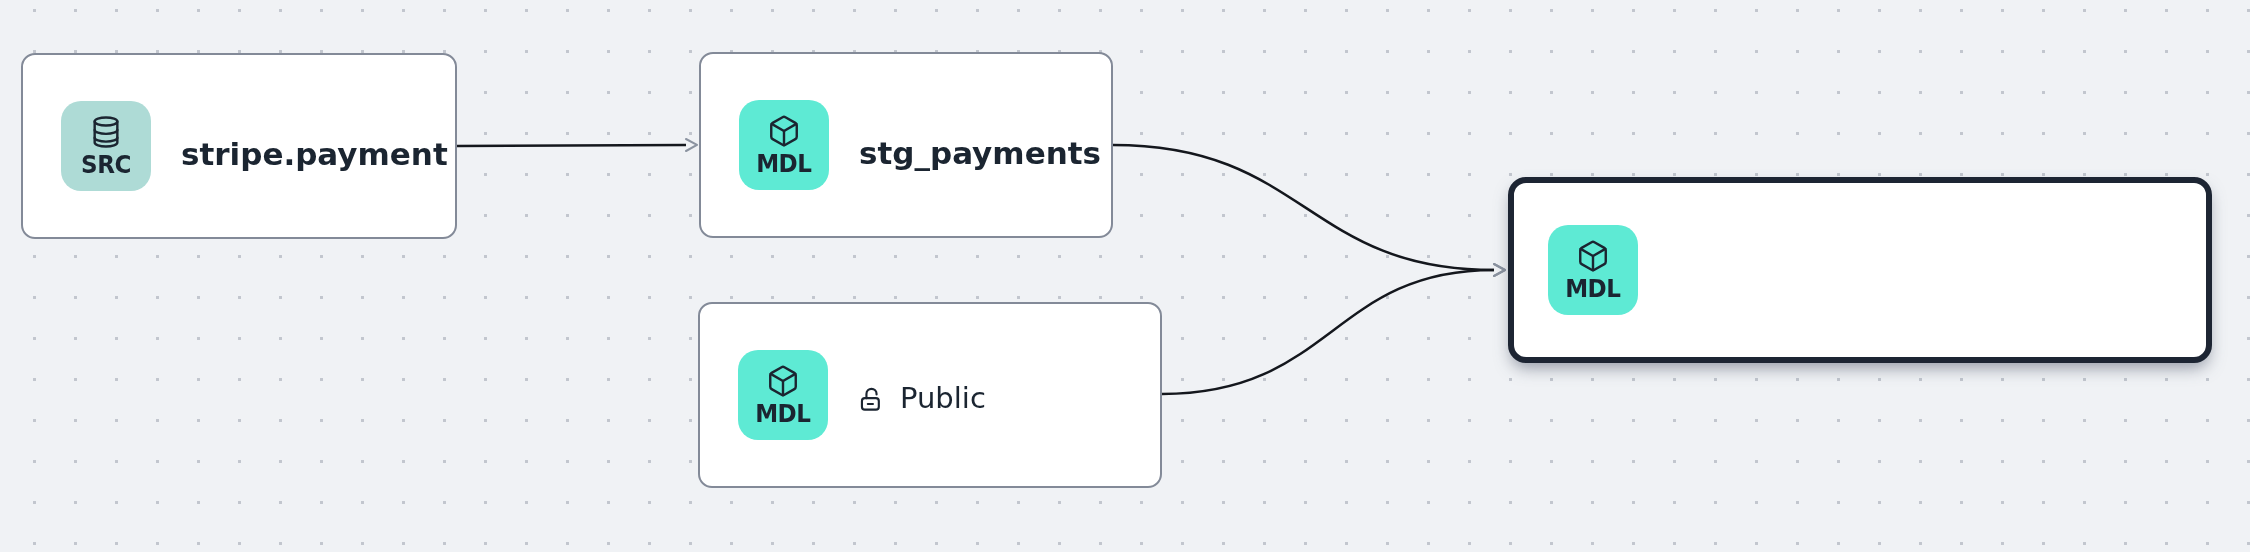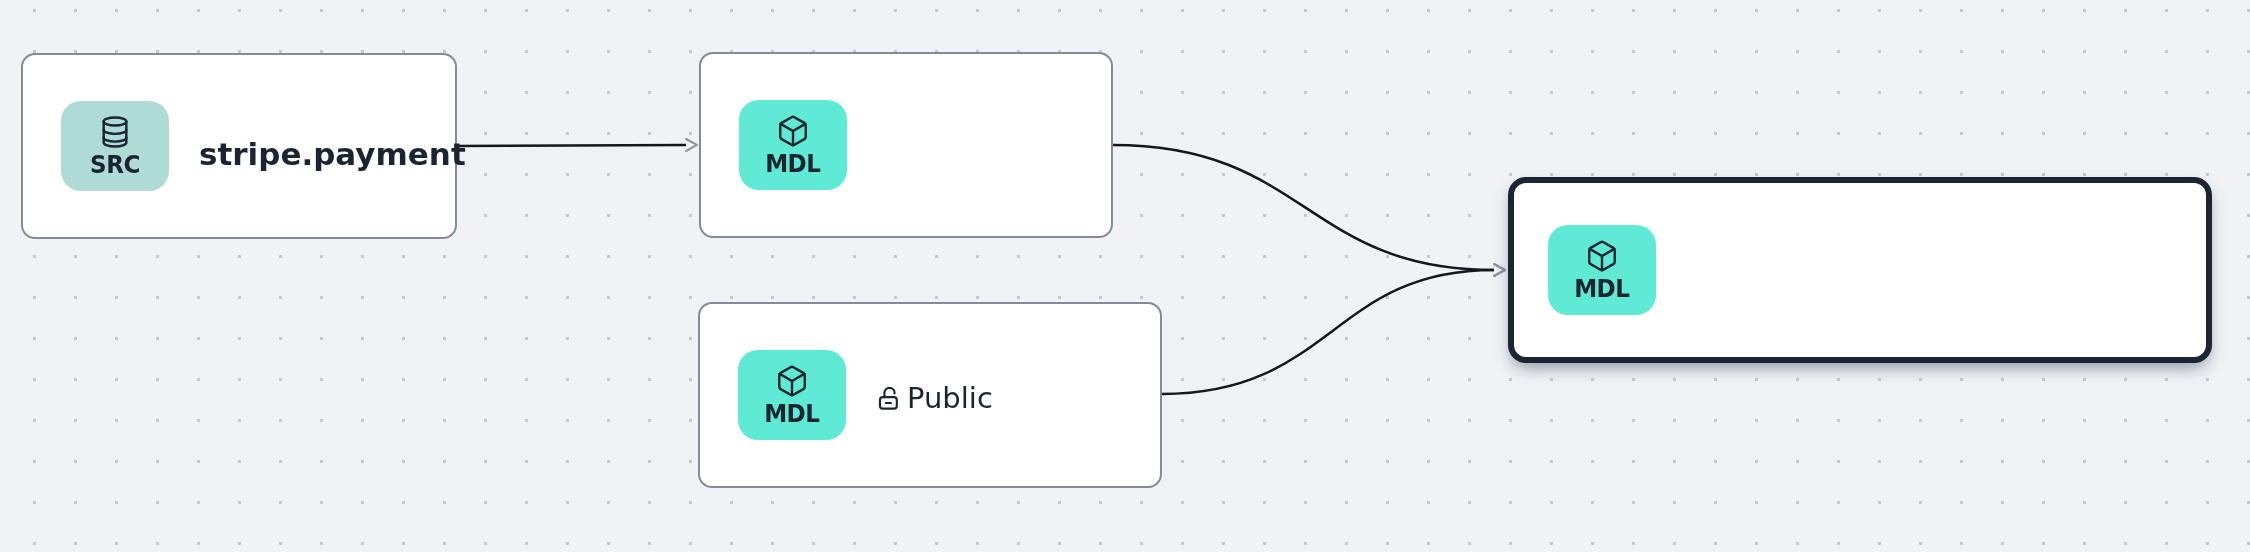--- a/index.html
+++ b/index.html
@@ -27,35 +27,35 @@
   .node.selected{
     border:6px solid #1d2533;border-radius:18px;padding:0 34px;
     box-shadow:0 8px 16px -3px rgba(76,86,106,0.55);
   }
   #node-stripe-payment{left:21px;top:53px;width:436px;}
   #node-stg-payments{left:699px;top:52px;width:414px;}
   #node-fct-orders{left:698px;top:302px;width:464px;}
   #node-agg-customer-payment-journey{left:1508px;top:177px;width:704px;}
 
   .badge{
-    width:108px;height:90px;border-radius:20px;flex:0 0 auto;
+    width:90px;height:90px;border-radius:20px;flex:0 0 auto;
     display:flex;flex-direction:column;align-items:center;justify-content:center;
   }
   .badge.src{background:#aedbd6;}
   .badge.mdl{background:#5eead4;}
   .badge svg{width:34px;height:34px;display:block;}
   .badge-label{
     font-size:24px;font-weight:700;color:#1b2531;line-height:1;
     margin-top:4px;letter-spacing:-0.5px;transform:scaleX(0.96);
   }
   .node-text{display:flex;flex-direction:column;justify-content:center;min-width:0;}
   .node-title{
     font-size:31px;font-weight:600;color:#1b2531;line-height:1.15;white-space:nowrap;margin-top:17px;
   }
-  .access-row{display:flex;align-items:center;gap:4px;margin-top:7px;}
+  .access-row{display:flex;align-items:flex-end;gap:15px;margin-top:7px;}
   .access-row svg{width:27px;height:27px;display:block;}
   .access-label{font-size:29px;font-weight:400;color:#1b2531;line-height:1;}
 </style>
 </head>
 <body>
 
 <div class="canvas">
 
   <svg class="edges" width="2250" height="552" viewBox="0 0 2250 552">
     <defs>
@@ -85,20 +85,23 @@
 
   <div class="node" id="node-stg-payments">
     <div class="badge mdl">
       <svg viewBox="0 0 24 24" fill="none" stroke="#1b2531" stroke-width="1.7" stroke-linecap="round" stroke-linejoin="round">
         <path d="M21 8a2 2 0 0 0-1-1.73l-7-4a2 2 0 0 0-2 0l-7 4A2 2 0 0 0 3 8v8a2 2 0 0 0 1 1.73l7 4a2 2 0 0 0 2 0l7-4A2 2 0 0 0 21 16Z"></path>
         <path d="m3.3 7 8.7 5 8.7-5"></path>
         <path d="M12 22V12"></path>
       </svg>
       <div class="badge-label">MDL</div>
     </div>
+    <div class="node-text">
+      <div class="node-title">stg_payments</div>
+    </div>
   </div>
 
   <div class="node" id="node-fct-orders">
     <div class="badge mdl">
       <svg viewBox="0 0 24 24" fill="none" stroke="#1b2531" stroke-width="1.7" stroke-linecap="round" stroke-linejoin="round">
         <path d="M21 8a2 2 0 0 0-1-1.73l-7-4a2 2 0 0 0-2 0l-7 4A2 2 0 0 0 3 8v8a2 2 0 0 0 1 1.73l7 4a2 2 0 0 0 2 0l7-4A2 2 0 0 0 21 16Z"></path>
         <path d="m3.3 7 8.7 5 8.7-5"></path>
         <path d="M12 22V12"></path>
       </svg>
       <div class="badge-label">MDL</div>

